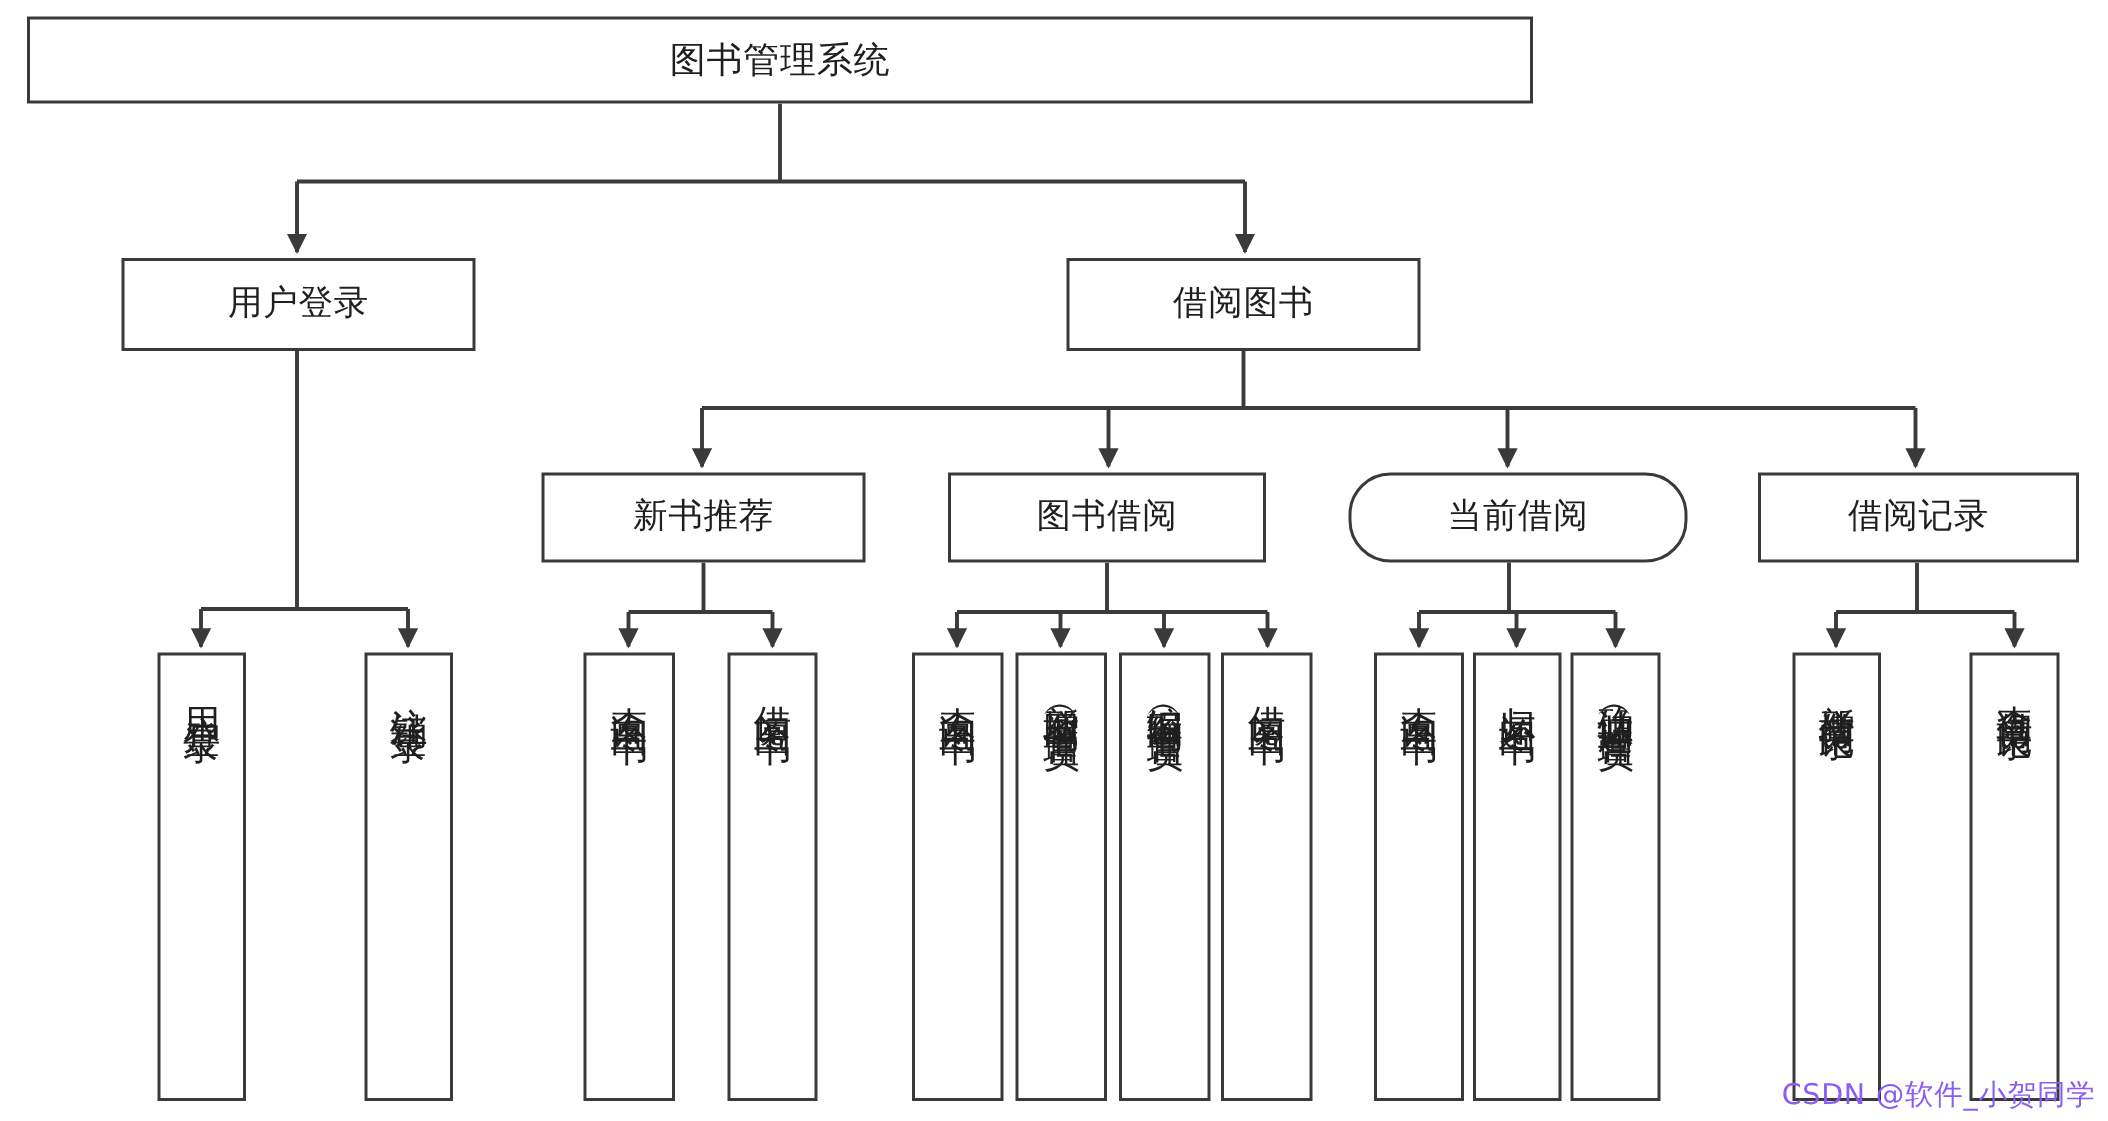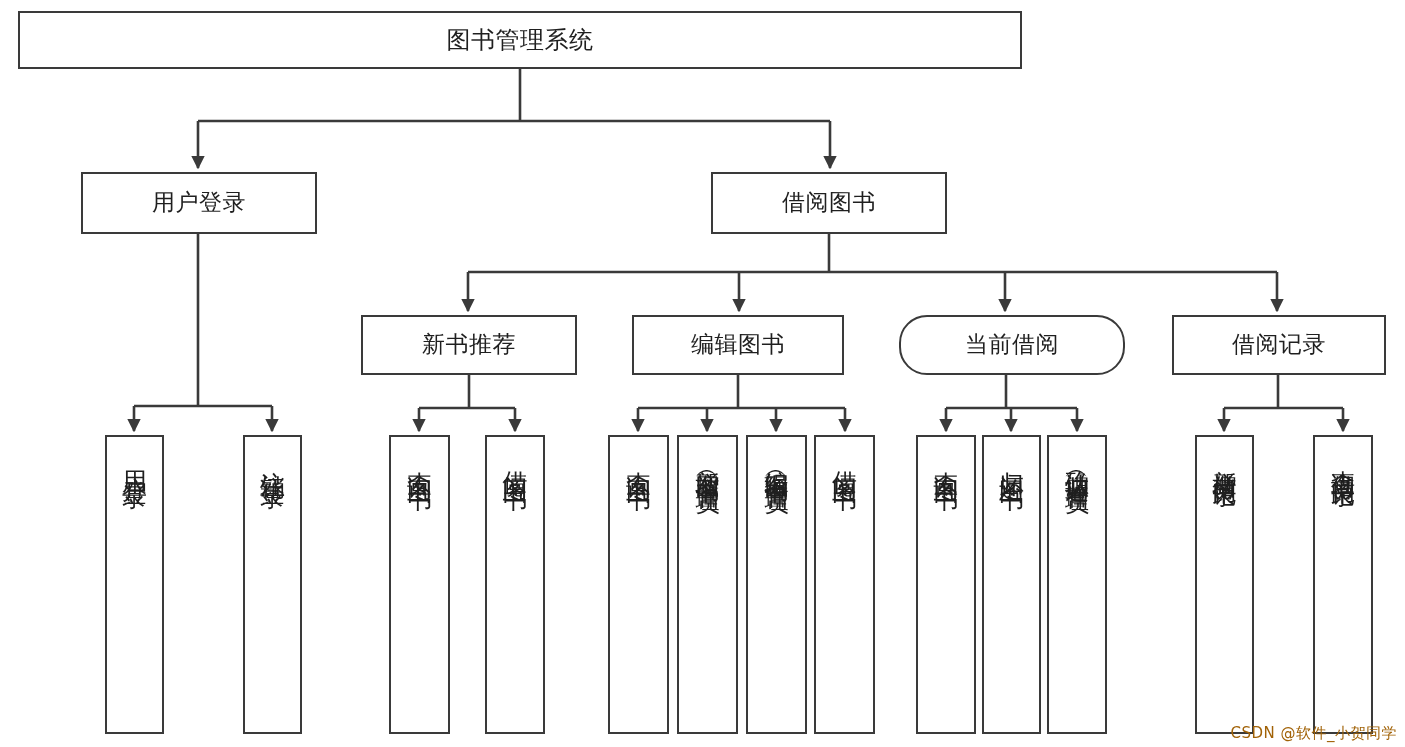--- a/index.html
+++ b/index.html
@@ -54,22 +54,22 @@
     line-height:1.0;
   }
   .node.vert .lbl.small{
     font-size:24px;
     letter-spacing:3px;
   }
   #watermark{
     position:absolute;
     right:8px;
     bottom:4px;
-    font-size:15px;
-    color:#a16207;
+    font-size:19px;
+    color:#8b5cf6;
     z-index:5;
     white-space:nowrap;
     letter-spacing:0.5px;
   }
 </style>
 </head>
 <body>
 
 <div id="canvas">
 
@@ -131,21 +131,21 @@
     <span class="lbl">用户登录</span>
   </div>
   <div class="node" style="left:711px;top:172px;width:236px;height:62px;">
     <span class="lbl">借阅图书</span>
   </div>
 
   <div class="node" style="left:361px;top:315px;width:216px;height:60px;">
     <span class="lbl">新书推荐</span>
   </div>
   <div class="node" style="left:632px;top:315px;width:212px;height:60px;">
-    <span class="lbl">编辑图书</span>
+    <span class="lbl">图书借阅</span>
   </div>
   <div class="node" style="left:899px;top:315px;width:226px;height:60px;border-radius:28px;">
     <span class="lbl">当前借阅</span>
   </div>
   <div class="node" style="left:1172px;top:315px;width:214px;height:60px;text-align:center;">
     <span class="lbl">借阅记录</span>
   </div>
 
   <div class="node vert" style="left:105px;top:435px;width:59px;height:299px;">
     <span class="lbl">用户登录</span>

